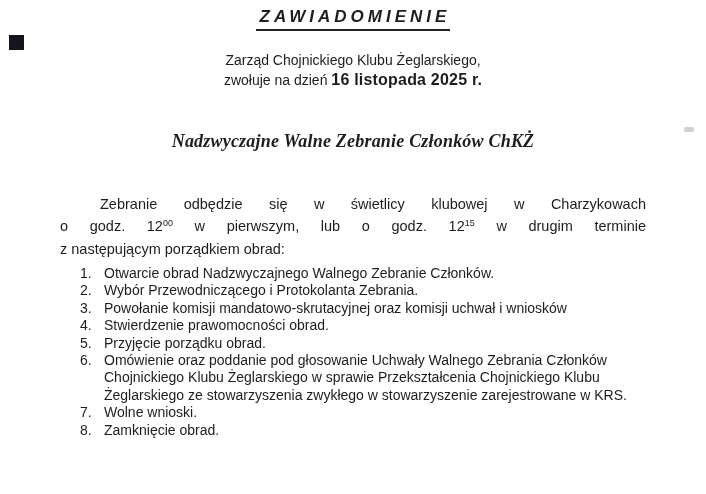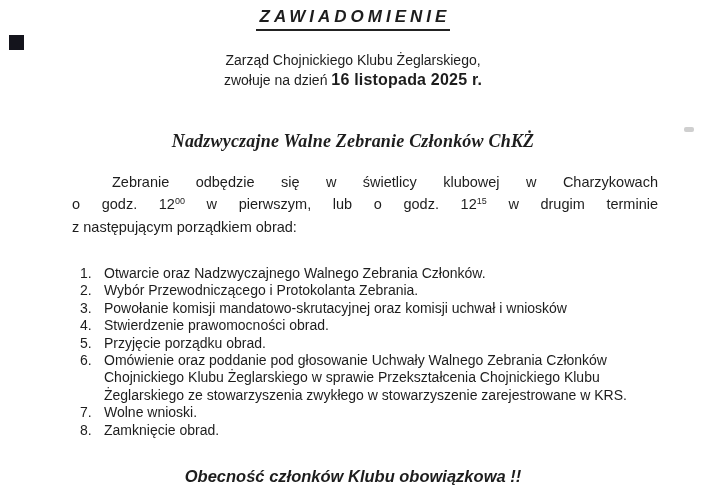--- a/index.html
+++ b/index.html
@@ -21,22 +21,22 @@
   
   .intro{position:absolute;top:50px;left:0;width:100%;text-align:center;
     font-size:14px;line-height:20px;}
   .intro .date{font-weight:bold;font-size:16px;letter-spacing:0.2px;margin-top:6px;}
 
   
   .heading{position:absolute;top:131px;left:0;width:100%;text-align:center;
     font-size:18px;font-weight:bold;font-style:italic;letter-spacing:0.2px;font-family:Liberation Serif, serif;}
 
   
-  .para{position:absolute;top:172px;left:60px;width:586px;
-    font-size:14.5px;line-height:21.5px;margin-left:12px;}
+  .para{position:absolute;top:194px;left:60px;width:586px;
+    font-size:14.5px;line-height:21.5px;}
   .jline{text-align:justify;text-align-last:justify;text-justify:inter-word;}
   .jline.indent{text-indent:40px;}
   .para sup{font-size:9px;position:relative;top:-5px;vertical-align:baseline;}
 
   
   .agenda{position:absolute;top:265px;left:80px;width:580px;
     font-size:14px;line-height:17.4px;}
   .item{display:flex;align-items:flex-start;}
   .item .num{flex:none;width:24px;}
   .item .text{flex:1;max-width:556px;}
@@ -69,21 +69,21 @@
 
   <div class="para">
     <div class="jline indent">Zebranie odbędzie się w świetlicy klubowej w Charzykowach</div>
     <div class="jline"><span>o godz. 12</span><sup>00</sup><span> w pierwszym, lub o godz. 12</span><sup>15</sup><span> w drugim terminie</span></div>
     <div>z następującym porządkiem obrad:</div>
   </div>
 
   <div class="agenda">
     <div class="item">
       <span class="num">1.</span>
-      <span class="text">Otwarcie oraz Nadzwyczajnego Walnego Zebrania Członków.</span>
+      <span class="text">Otwarcie obrad Nadzwyczajnego Walnego Zebranie Członków.</span>
     </div>
     <div class="item">
       <span class="num">2.</span>
       <span class="text">Wybór Przewodniczącego i Protokolanta Zebrania.</span>
     </div>
     <div class="item">
       <span class="num">3.</span>
       <span class="text">Powołanie komisji mandatowo-skrutacyjnej oraz komisji uchwał i wniosków</span>
     </div>
     <div class="item">
@@ -101,15 +101,14 @@
     <div class="item">
       <span class="num">7.</span>
       <span class="text">Wolne wnioski.</span>
     </div>
     <div class="item">
       <span class="num">8.</span>
       <span class="text">Zamknięcie obrad.</span>
     </div>
   </div>
 
-  <div class="footer">Obecność członków Klubu obowiązkowa !!</div>
 
 </div>
 
 </body></html>

